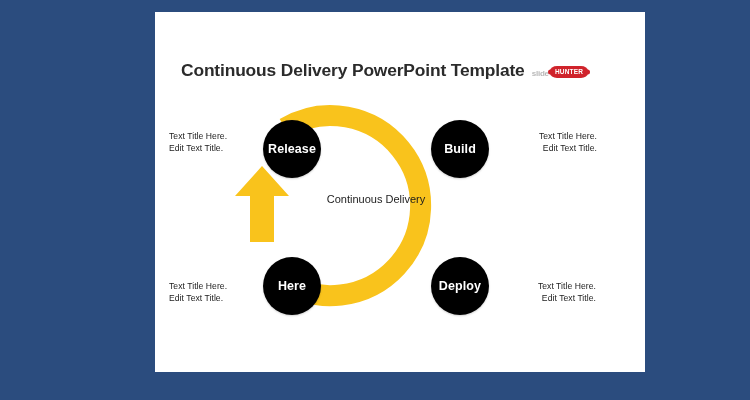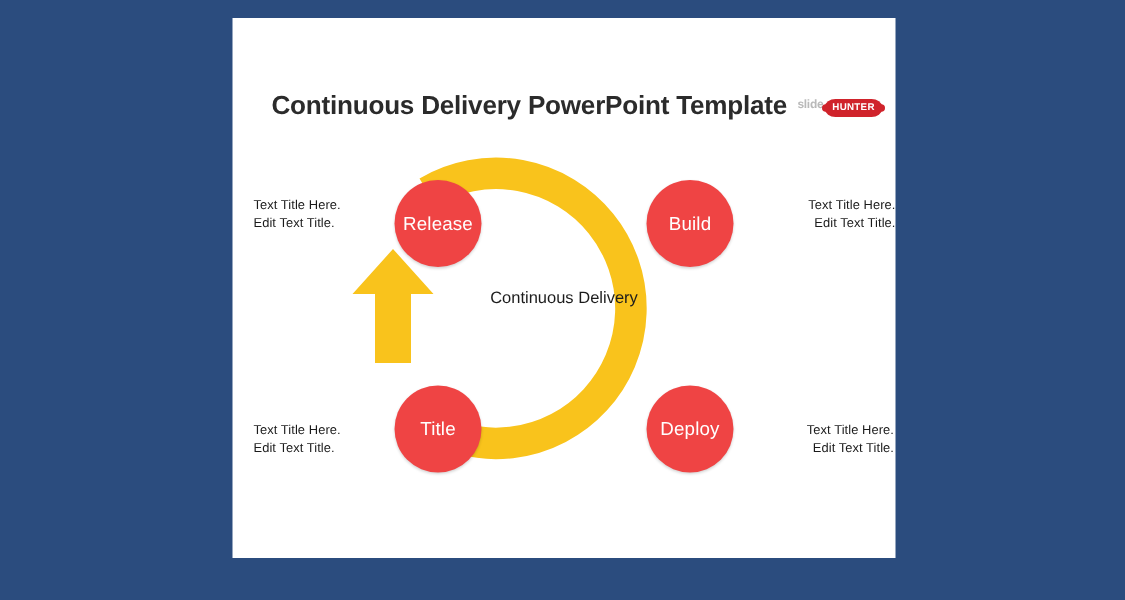--- a/index.html
+++ b/index.html
@@ -22,20 +22,21 @@
   }
 
   
   #slide-card {
     position: absolute;
     left: 155px;
     top: 12px;
     width: 442px;
     height: 360px;
     background: #ffffff;
+    padding-left: 48px;
   }
 
   
   #title-row {
     position: absolute;
     left: 26px;
     top: 46px;
     width: 400px;
     height: 26px;
     display: flex;
@@ -47,21 +48,21 @@
     font-size: 17.4px;
     font-weight: 600;
     color: #2b2b2b;
     letter-spacing: -0.15px;
     line-height: 1;
   }
 
   
   #brand-logo {
     display: flex;
-    align-items: flex-start;
+    align-items: flex-end;
     gap: 1px;
     transform: translateY(1px);
   }
   #brand-word-slide {
     font-size: 8px;
     font-weight: 700;
     color: #b9b9b9;
     letter-spacing: -0.2px;
     line-height: 1;
   }
@@ -106,27 +107,27 @@
     height: 250px;
     overflow: visible;
   }
 
   
   .stage-node {
     position: absolute;
     width: 58px;
     height: 58px;
     border-radius: 50%;
-    background: #ef4444;
+    background: #000000;
     display: flex;
     align-items: center;
     justify-content: center;
     color: #ffffff;
     font-size: 12.5px;
-    font-weight: 400;
+    font-weight: 700;
     letter-spacing: 0.1px;
     box-shadow: 0 1px 2px rgba(0,0,0,0.18);
   }
   #node-release { left: 108px; top: 108px; }
   #node-build   { left: 276px; top: 108px; }
   #node-test    { left: 108px; top: 245px; }
   #node-deploy  { left: 276px; top: 245px; }
 
   
   #center-label {
@@ -203,21 +204,21 @@
 
       <div class="stage-node" id="node-build">
         <span>Build</span>
       </div>
 
       <div class="stage-node" id="node-deploy">
         <span>Deploy</span>
       </div>
 
       <div class="stage-node" id="node-test">
-        <span>Title</span>
+        <span>Here</span>
       </div>
 
       <div id="center-label">
         <span class="cap-line">Continuous</span>
         <span class="cap-line">Delivery</span>
       </div>
 
       <div class="caption cap-left" id="caption-release">
         <span class="cap-line">Text Title Here.</span>
         <span class="cap-line">Edit Text Title.</span>

